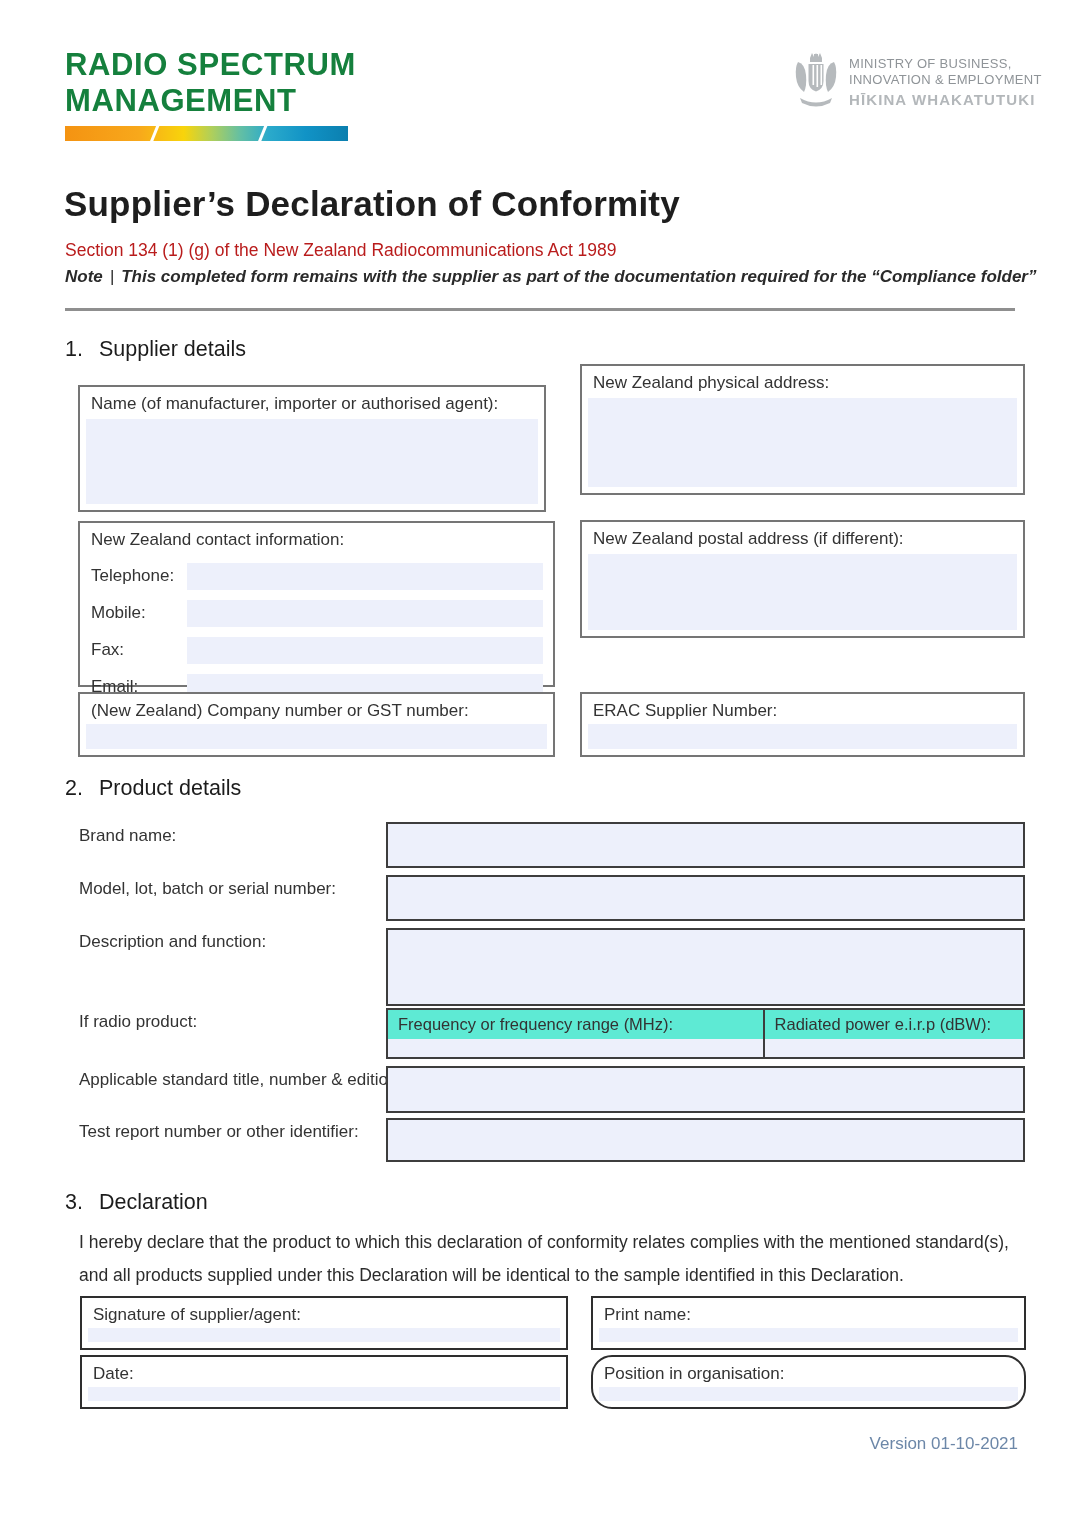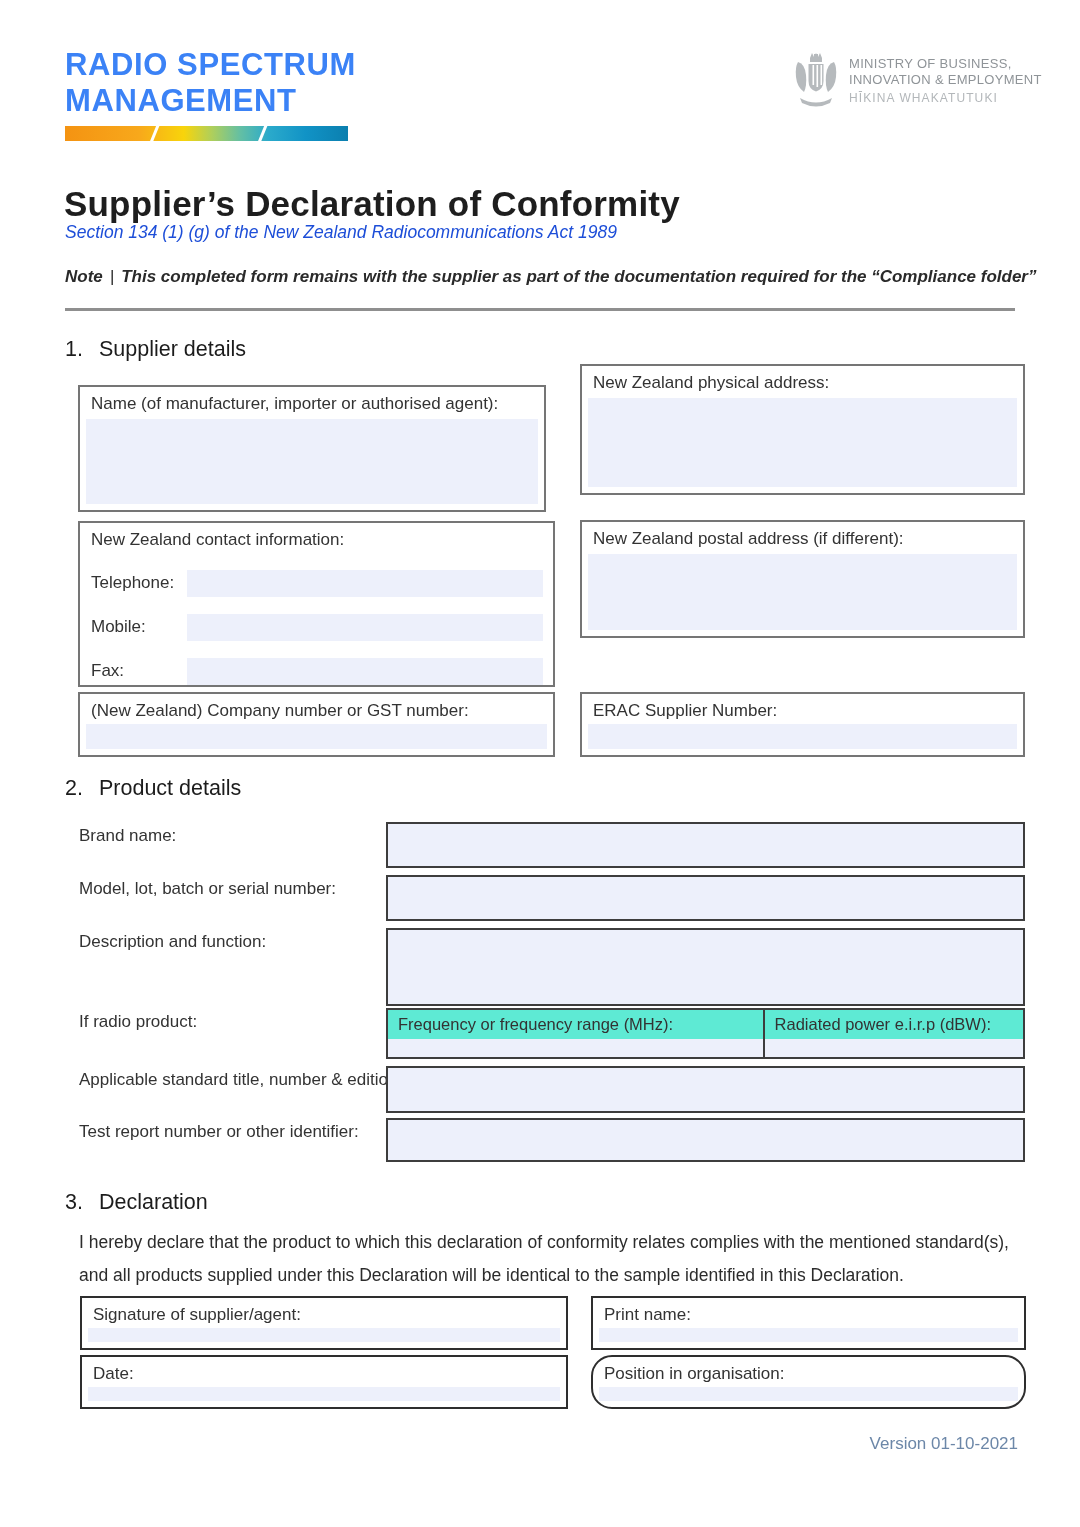--- a/index.html
+++ b/index.html
@@ -3,35 +3,35 @@
 <meta charset="utf-8">
 <style>
   html,body { margin:0; padding:0; background:#ffffff; }
   .page {
     position:relative; width:1080px; height:1527px; background:#ffffff;
     font-family:"Liberation Sans", sans-serif; color:#2e2e2e; overflow:hidden;
   }
 
   
   .rsm-logo { position:absolute; left:65px; top:47px; }
-  .rsm-logo .line { font-size:31px; font-weight:bold; color:#3b82f6; letter-spacing:0.6px; line-height:36px; }
+  .rsm-logo .line { font-size:31px; font-weight:bold; color:#15803d; letter-spacing:0.6px; line-height:36px; }
   .rsm-bar { position:absolute; left:65px; top:126px; width:283px; height:15px; overflow:hidden;
     background:linear-gradient(90deg,#F49312 0%,#F8A81B 26%,#F8D40B 42%,#AECF5C 52%,#63BFA4 62%,#2BAACB 72%,#1193C6 85%,#0B7FAF 100%); }
   .rsm-bar .slash { position:absolute; top:-4px; width:3px; height:24px; background:#ffffff; transform:rotate(22deg); }
   .slash1 { left:88px; } .slash2 { left:196px; }
 
   .mbie { position:absolute; left:792px; top:50px; display:flex; gap:9px; }
   .mbie-crest { width:48px; height:58px; flex:0 0 auto; }
   .mbie-text { padding-top:6px; }
   .mbie-text .l1, .mbie-text .l2 { font-size:13px; font-weight:normal; color:#8f9498; letter-spacing:0.3px; line-height:16px; }
-  .mbie-text .l3 { font-size:12px; font-weight:normal; color:#b3b7ba; letter-spacing:1.1px; margin-top:3px; }
+  .mbie-text .l3 { font-size:15px; font-weight:bold; color:#b3b7ba; letter-spacing:1.1px; margin-top:3px; }
 
   
   .doc-title { position:absolute; left:64px; top:184px; font-size:35px; font-weight:600; color:#1e1e1e; letter-spacing:0.2px; }
-  .doc-subtitle { position:absolute; left:65px; top:222px; font-size:17.5px; color:#1d4ed8;font-style:italic; }
+  .doc-subtitle { position:absolute; left:65px; top:240px; font-size:17.5px; color:#b91c1c; }
   .doc-note { position:absolute; left:65px; top:267px; font-size:17px; font-weight:bold; font-style:italic; color:#2a2a2a; }
   .doc-note .sep { padding:0 7px; font-weight:normal; }
   .rule { position:absolute; left:65px; top:308px; width:950px; height:3px; background:#8f8f8f; }
 
   
   .sec-head { position:absolute; left:65px; font-size:21.5px; color:#1c1c1c; }
   .sec-head .num { display:inline-block; width:34px; }
   .sec1 { top:337px; } .sec2 { top:776px; } .sec3 { top:1190px; }
 
   
@@ -43,21 +43,21 @@
   .input-flush { position:absolute; left:0; right:0; bottom:0; background:#EDF0FB; }
 
   
   .b-name     { left:78px;  top:385px; width:468px; height:127px; }
   .b-physical { left:580px; top:364px; width:445px; height:131px; }
   .b-contact  { left:78px;  top:521px; width:477px; height:166px; }
   .b-postal   { left:580px; top:520px; width:445px; height:118px; }
   .b-company  { left:78px;  top:692px; width:477px; height:65px; }
   .b-erac     { left:580px; top:692px; width:445px; height:65px; }
 
-  .contact-row { display:flex; align-items:center; margin:16px 10px 0 11px; height:28px; }
+  .contact-row { display:flex; align-items:center; margin:9px 10px 0 11px; height:28px; }
   .contact-row .clabel { width:96px; font-size:17px; color:#333; flex:0 0 auto; }
   .contact-row .cinput { flex:1; height:27px; background:#EDF0FB; }
 
   
   .p-label { position:absolute; left:79px; font-size:17px; color:#333333; }
   .pl-brand { top:826px; } .pl-model { top:879px; } .pl-desc { top:932px; }
   .pl-radio { top:1012px; } .pl-standard { top:1070px; } .pl-test { top:1122px; }
 
   .pbox { position:absolute; left:386px; width:639px; box-sizing:border-box; border:2px solid #3d3d3d; background:#EDF0FB; }
   .pb-brand { top:822px; height:46px; }

